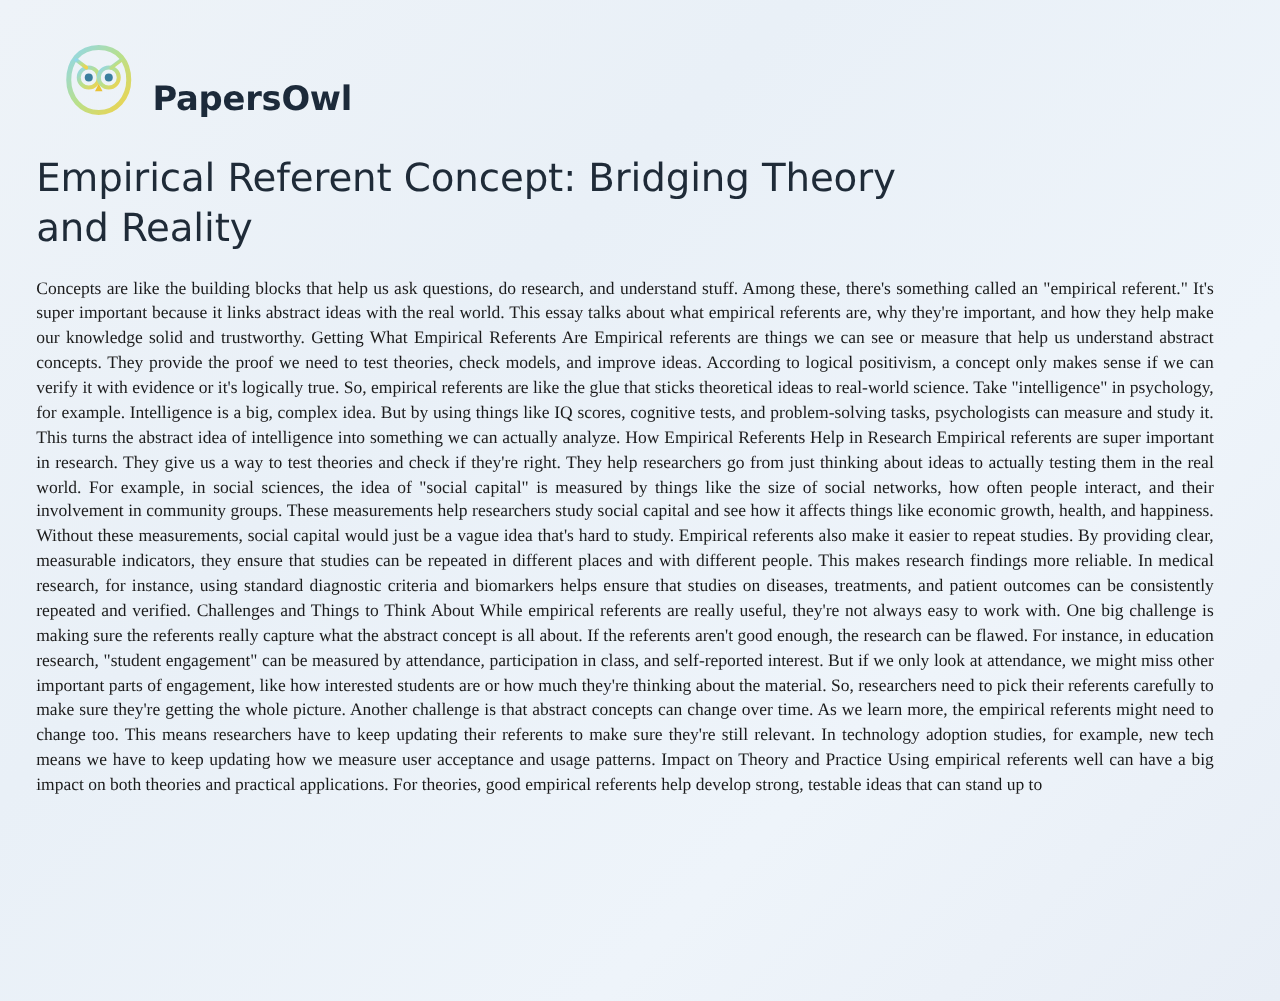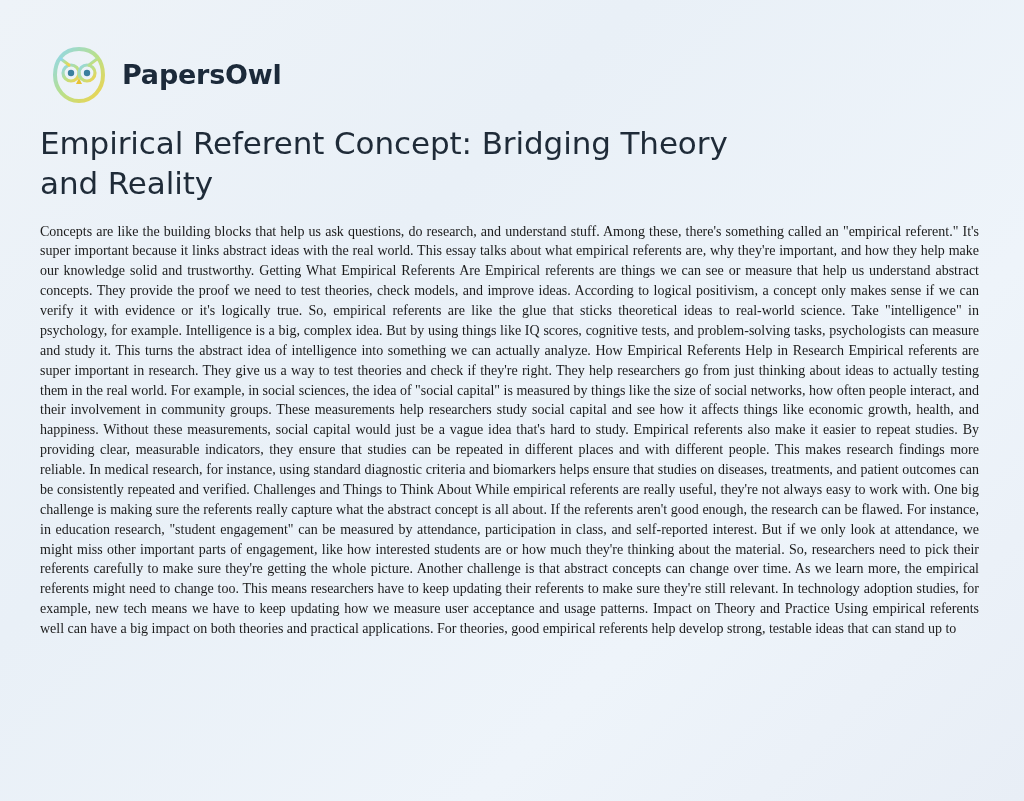--- a/index.html
+++ b/index.html
@@ -15,21 +15,21 @@
   }
   .page {
     position: relative;
     width: 1024px;
     height: 801px;
     box-sizing: border-box;
     padding: 0;
   }
   .header {
     display: flex;
-    align-items: center;
+    align-items: flex-end;
     padding: 55px 0 0 48px;
     height: 95px;
     box-sizing: border-box;
   }
   .logo-wrap {
     width: 62px;
     height: 62px;
     flex: 0 0 62px;
     display: flex;
     align-items: center;
@@ -48,21 +48,21 @@
   }
   .site-url {
     margin-top: 10px;
     font-size: 16.5px;
     color: #5f6d7d;
     letter-spacing: 0.1px;
     font-family: "DejaVu Sans", sans-serif;
     white-space: nowrap;
   }
   .content {
-    padding: 28px 45px 0 40px;
+    padding: 28px 45px 0 29px;
   }
   h1.doc-title {
     font-size: 31px;
     line-height: 1.3;
     font-weight: normal;
     color: #1f2b38;
     margin: 0 0 18px 0;
     max-width: 700px;
     font-family: "DejaVu Sans", sans-serif;
     letter-spacing: -0.1px;

